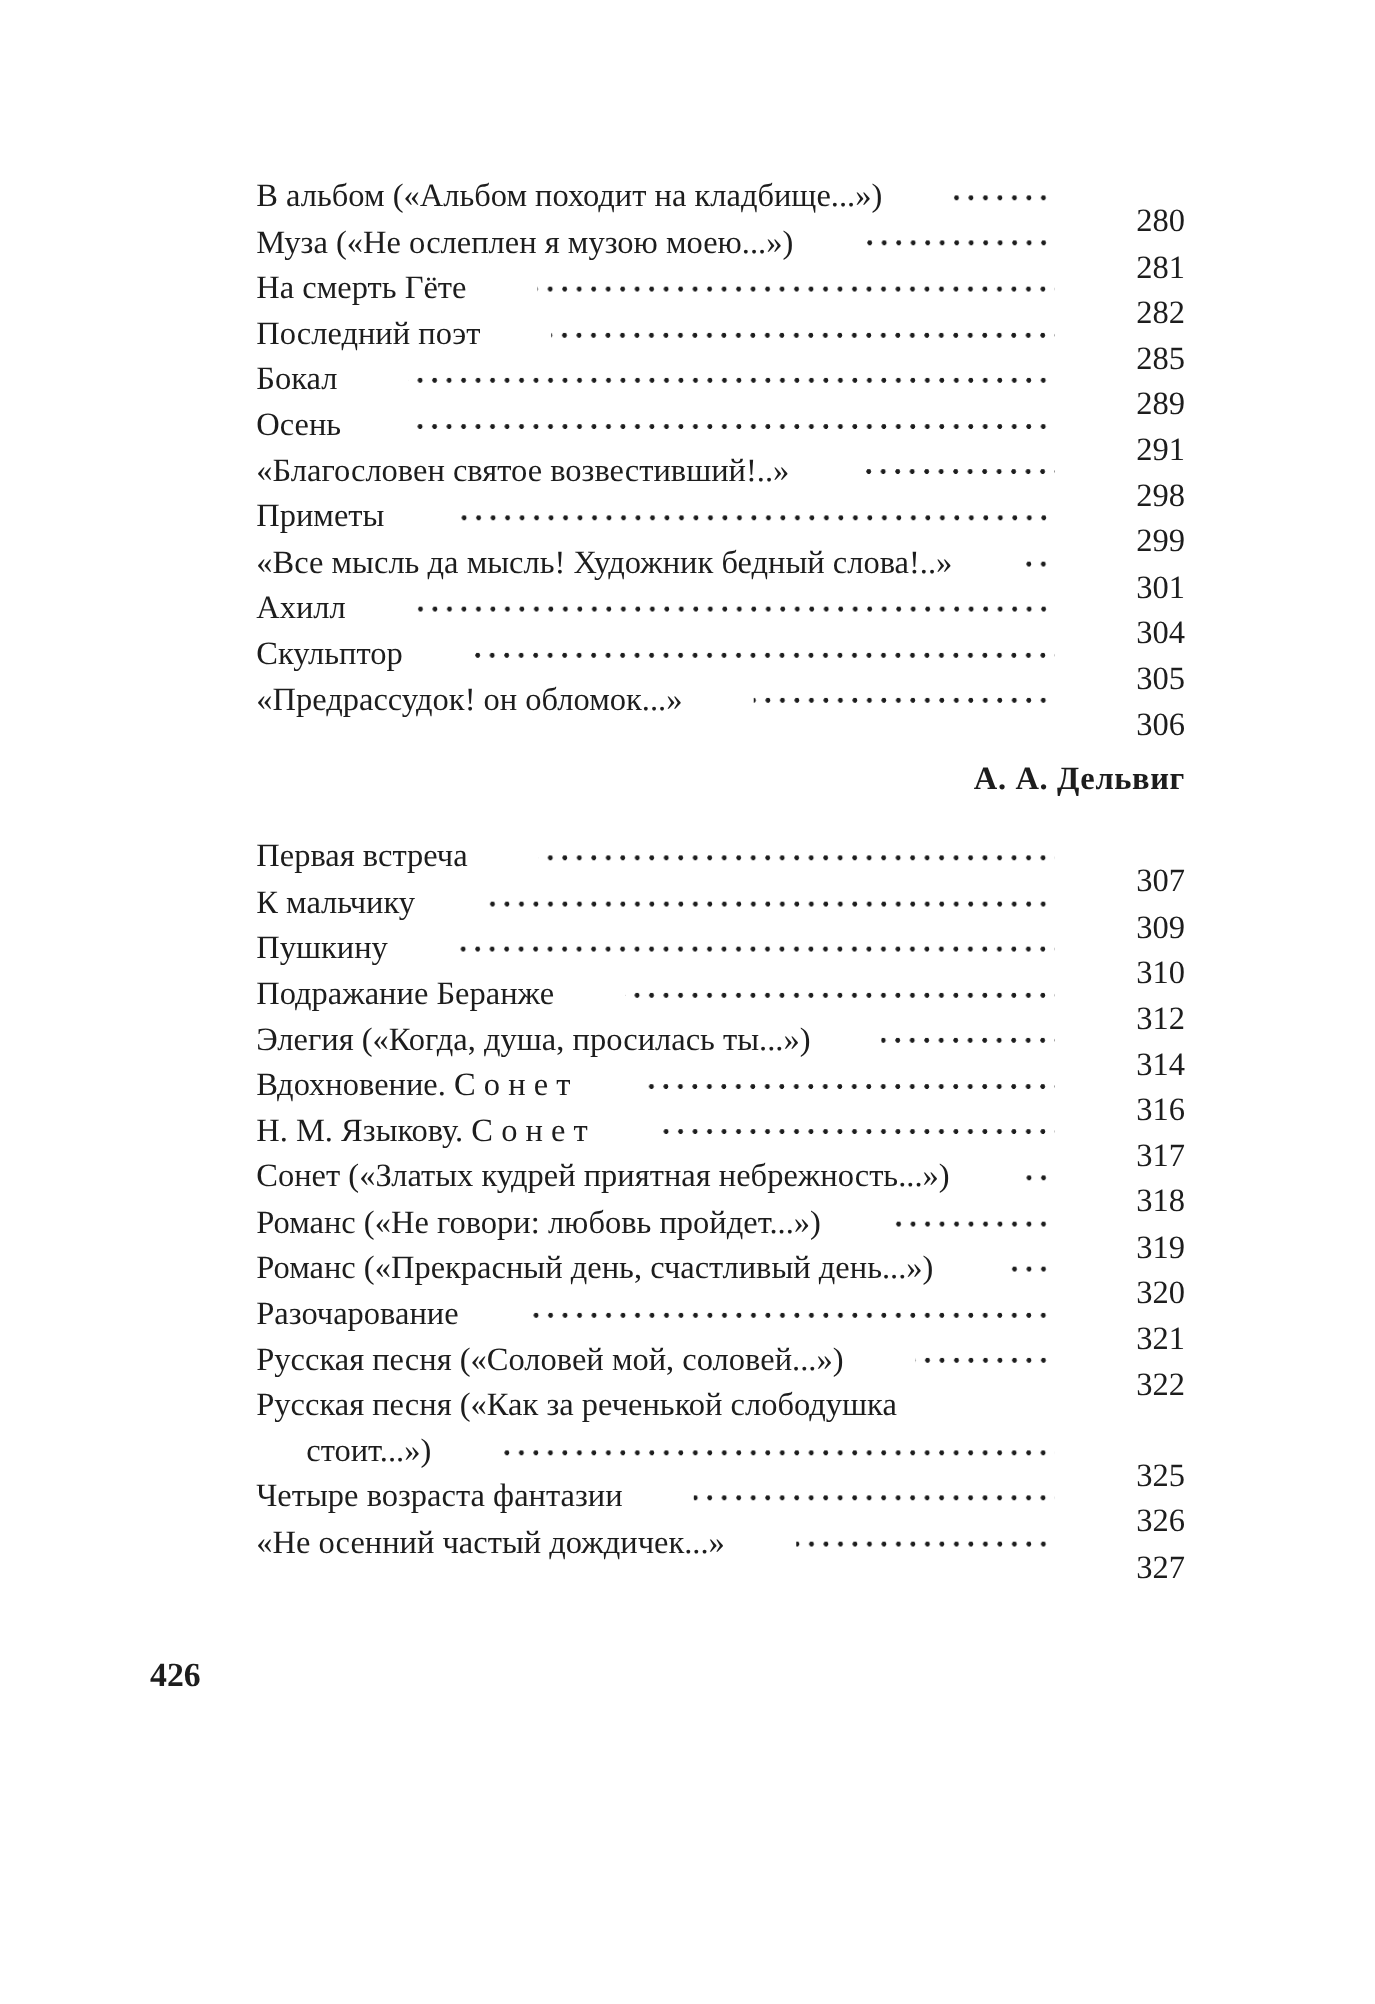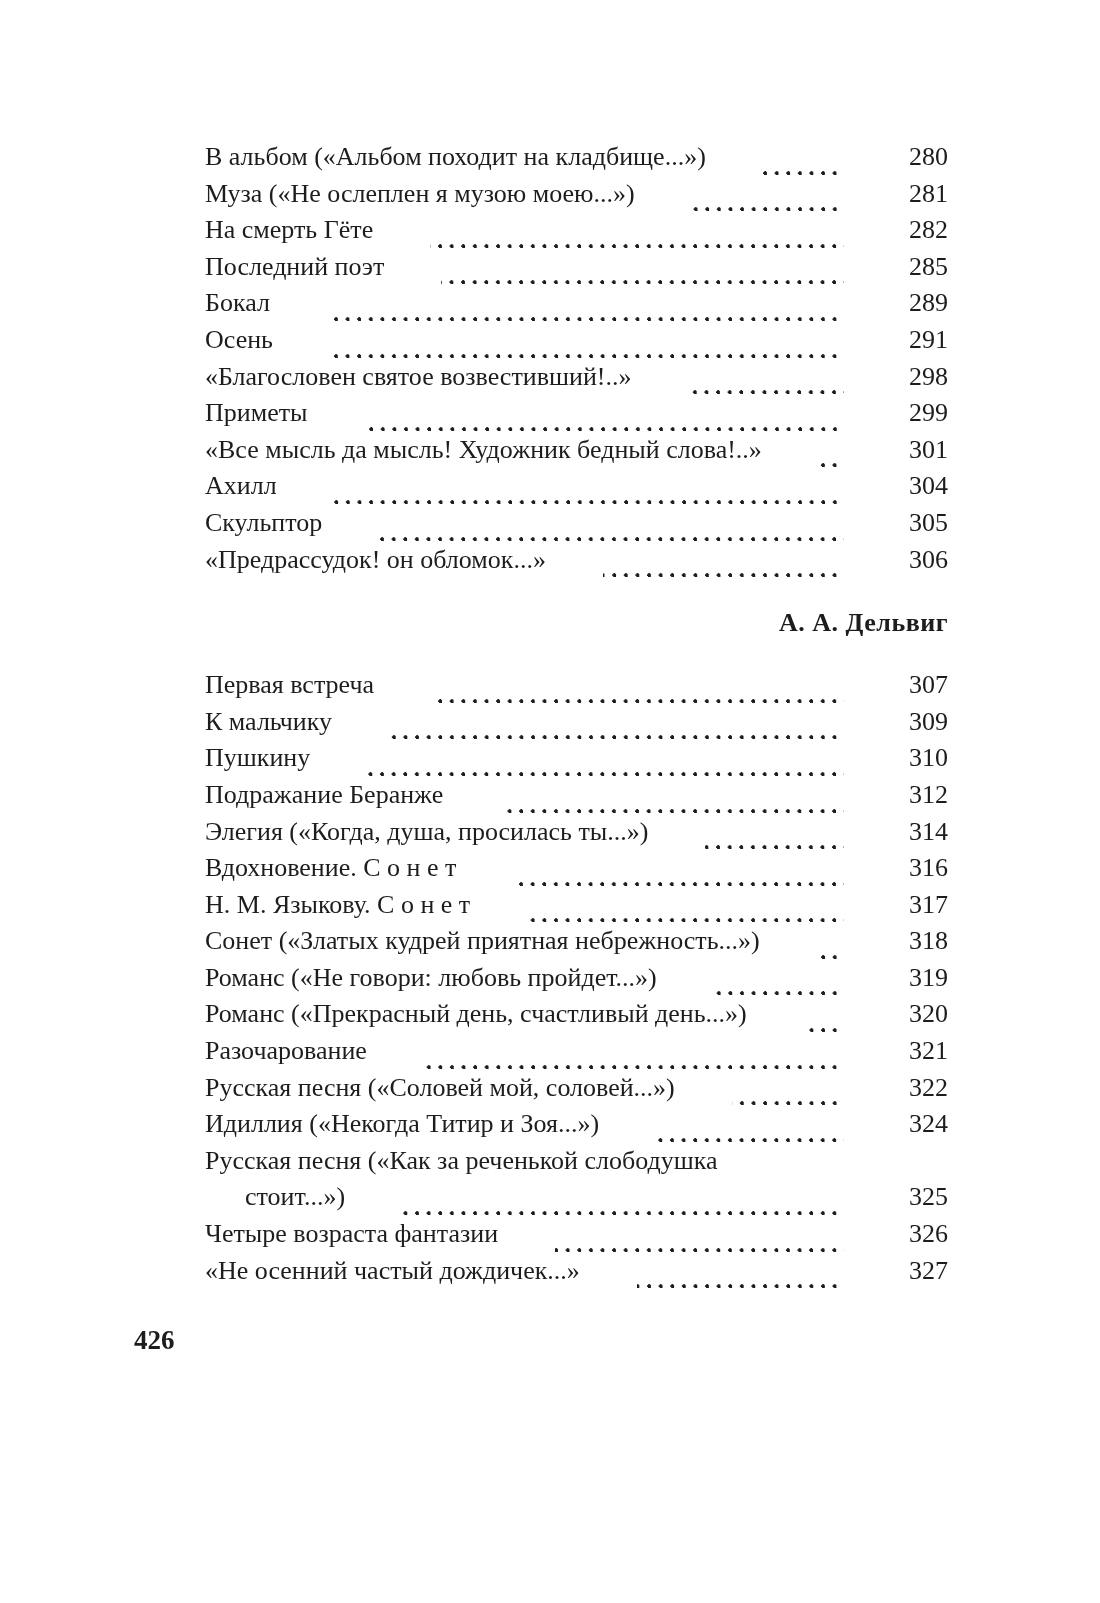--- a/index.html
+++ b/index.html
@@ -14,21 +14,21 @@
     overflow: hidden;
   }
   .content {
     position: absolute;
     left: 205px;
     right: 152px;
     top: 139px;
   }
   .row {
     display: flex;
-    align-items: flex-end;
+    align-items: center;
     font-size: 26px;
     line-height: 36.6px;
     height: 36.6px;
     white-space: nowrap;
     gap: 48px;
   }
   .row.indent { padding-left: 40px; }
   .title { flex: 0 0 auto; }
   .dots {
     flex: 1 1 auto;
@@ -50,21 +50,21 @@
     font-size: 26px;
     font-weight: bold;
     text-align: right;
     margin-top: 26px;
     margin-bottom: 25px;
     line-height: 38px;
     letter-spacing: 0.5px;
   }
   .folio {
     position: absolute;
-    left: 134px;
+    left: 120px;
     top: 1322px;
     font-size: 27px;
     font-weight: bold;
     line-height: 36.6px;
   }
 </style>
 </head>
 <body>
 
 <main class="content">
@@ -184,25 +184,20 @@
         <span class="title">Разочарование</span>
         <span class="dots"></span>
         <span class="pg">321</span>
       </div>
       <div class="row">
         <span class="title">Русская песня («Соловей мой, соловей...»)</span>
         <span class="dots"></span>
         <span class="pg">322</span>
       </div>
       <div class="row">
-        <span class="title">Идиллия («Некогда Титир и Зоя...»)</span>
-        <span class="dots"></span>
-        <span class="pg">324</span>
-      </div>
-      <div class="row">
         <span class="title">Русская песня («Как за реченькой слободушка</span>
       </div>
       <div class="row indent">
         <span class="title">стоит...»)</span>
         <span class="dots"></span>
         <span class="pg">325</span>
       </div>
       <div class="row">
         <span class="title">Четыре возраста фантазии</span>
         <span class="dots"></span>

